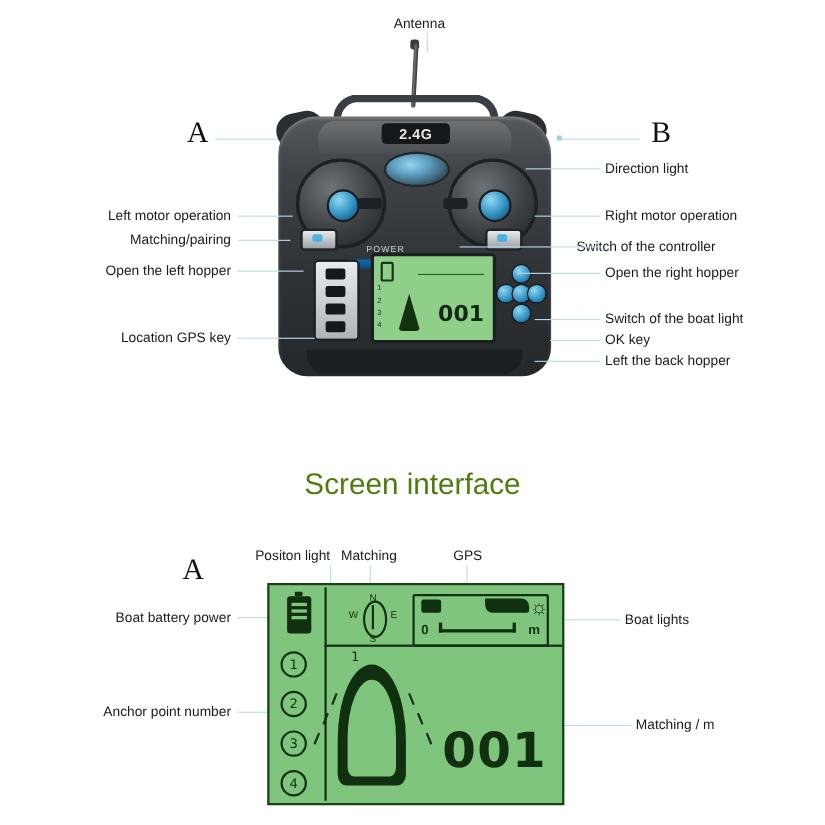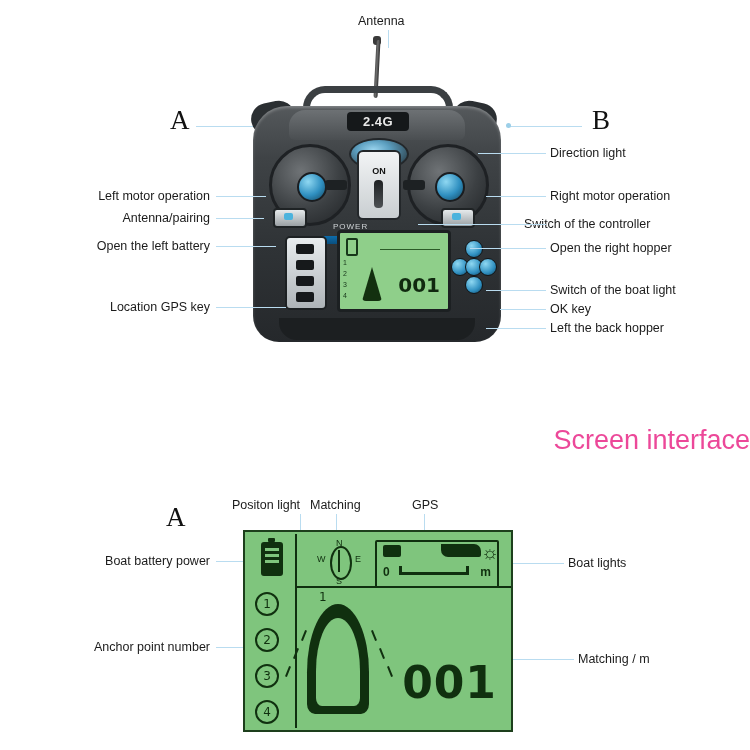--- a/index.html
+++ b/index.html
@@ -333,23 +333,23 @@
     height: 22px;
     background: #1c1f21;
     border-radius: 0 0 18px 18px;
   }
 
   
   #screen-title {
     position: absolute;
     left: 0; right: 0;
     top: 425px;
-    text-align: right;
+    text-align: center;
     font-size: 27px;
-    color: #ec4899;
+    color: #4d7c0f;
     font-family: "Liberation Sans", sans-serif;
   }
 
   
   #lcd {
     position: absolute;
     left: 243px;
     top: 530px;
     width: 266px;
     height: 198px;
@@ -587,24 +587,20 @@
     <div class="gimbal l">
         <div class="stick"></div>
       </div>
     <div class="gimbal r">
         <div class="stick"></div>
       </div>
 
     <div class="toptrim l"></div>
     <div class="toptrim r"></div>
 
-    <div class="switchbox">
-      <div class="on">ON</div>
-      <div class="toggle"></div>
-    </div>
 
     <div class="sidebtn l">
         <i></i>
       </div>
     <div class="sidebtn r">
         <i></i>
       </div>
 
     <div class="powerlabel">POWER</div>
     <div class="powerline"></div>
@@ -636,24 +632,24 @@
       <div class="k right"></div>
       <div class="k down"></div>
     </div>
 
     <div class="bottom-grill"></div>
   </div>
 
   <div class="label left" style="left:90px; top:189px; width:120px;">Left motor operation</div>
   <div class="leader" style="left:216px; top:196px; width:50px;"></div>
 
-  <div class="label left" style="left:90px; top:211px; width:120px;">Antenna/pairing</div>
+  <div class="label left" style="left:90px; top:211px; width:120px;">Matching/pairing</div>
   <div class="leader" style="left:216px; top:218px; width:48px;"></div>
 
-  <div class="label left" style="left:70px; top:239px; width:140px;">Open the left battery</div>
+  <div class="label left" style="left:70px; top:239px; width:140px;">Open the left hopper</div>
   <div class="leader" style="left:216px; top:246px; width:60px;"></div>
 
   <div class="label left" style="left:90px; top:300px; width:120px;">Location GPS key</div>
   <div class="leader" style="left:216px; top:307px; width:70px;"></div>
 
   <div class="label right" style="left:550px; top:146px;">Direction light</div>
   <div class="leader" style="left:478px; top:153px; width:68px;"></div>
 
   <div class="label right" style="left:550px; top:189px;">Right motor operation</div>
   <div class="leader" style="left:486px; top:196px; width:60px;"></div>

